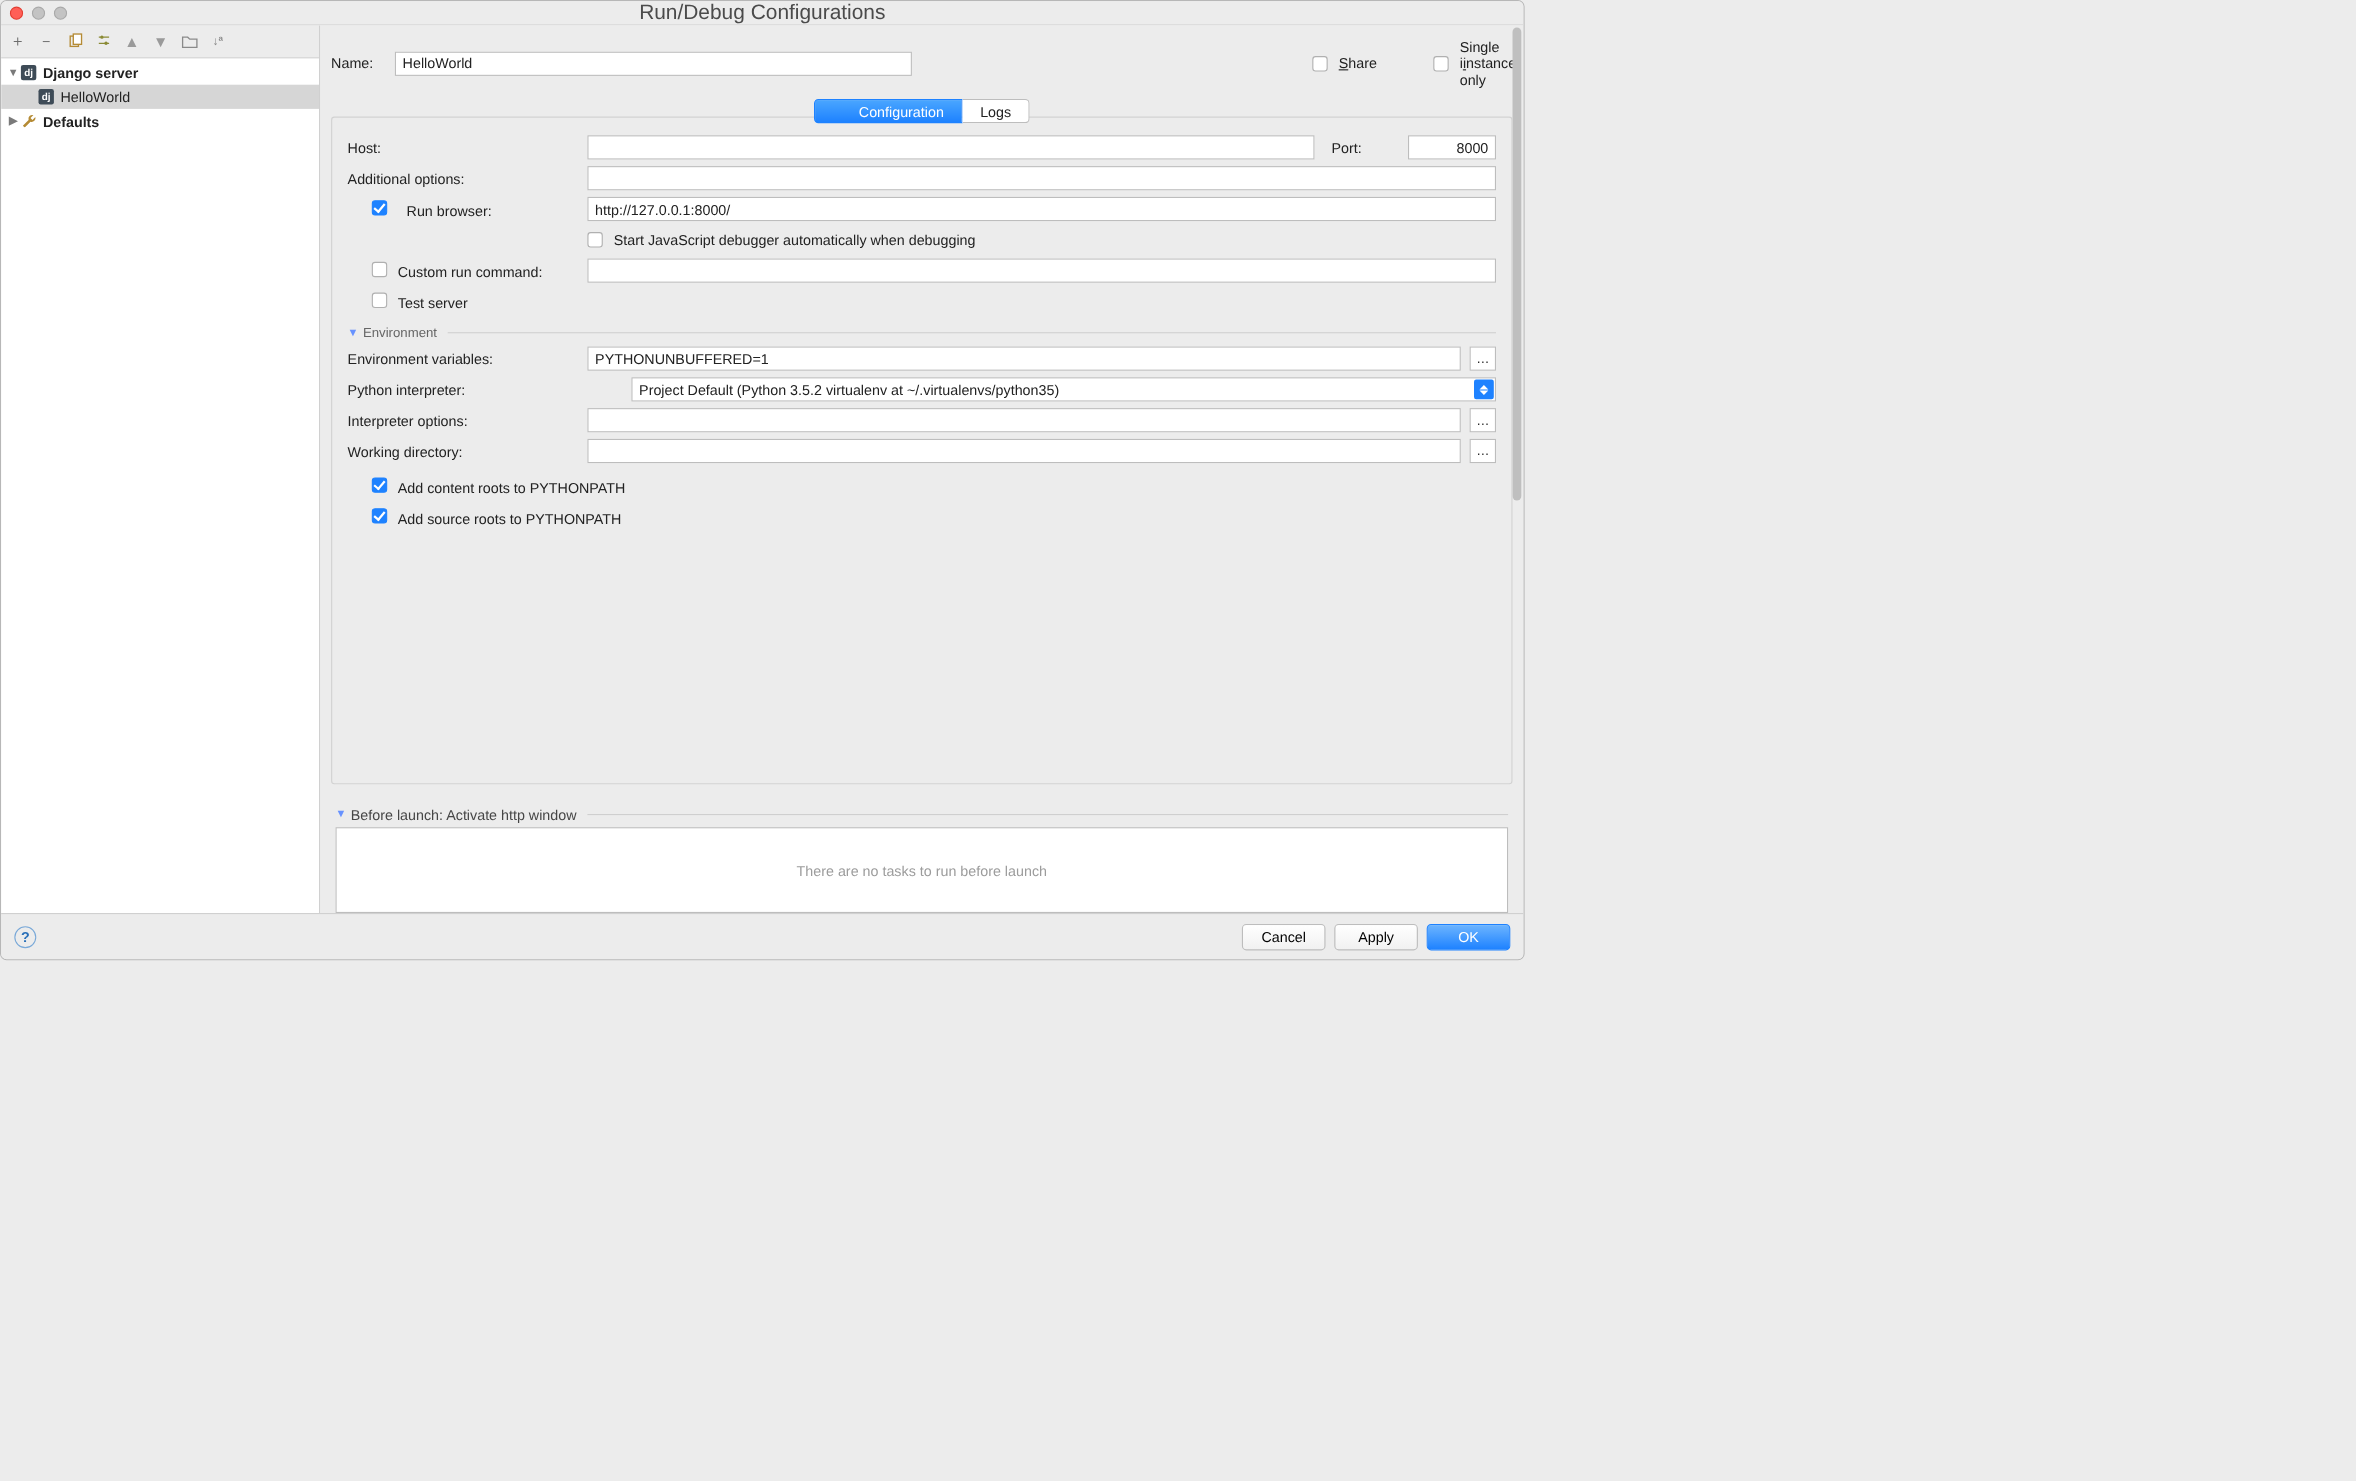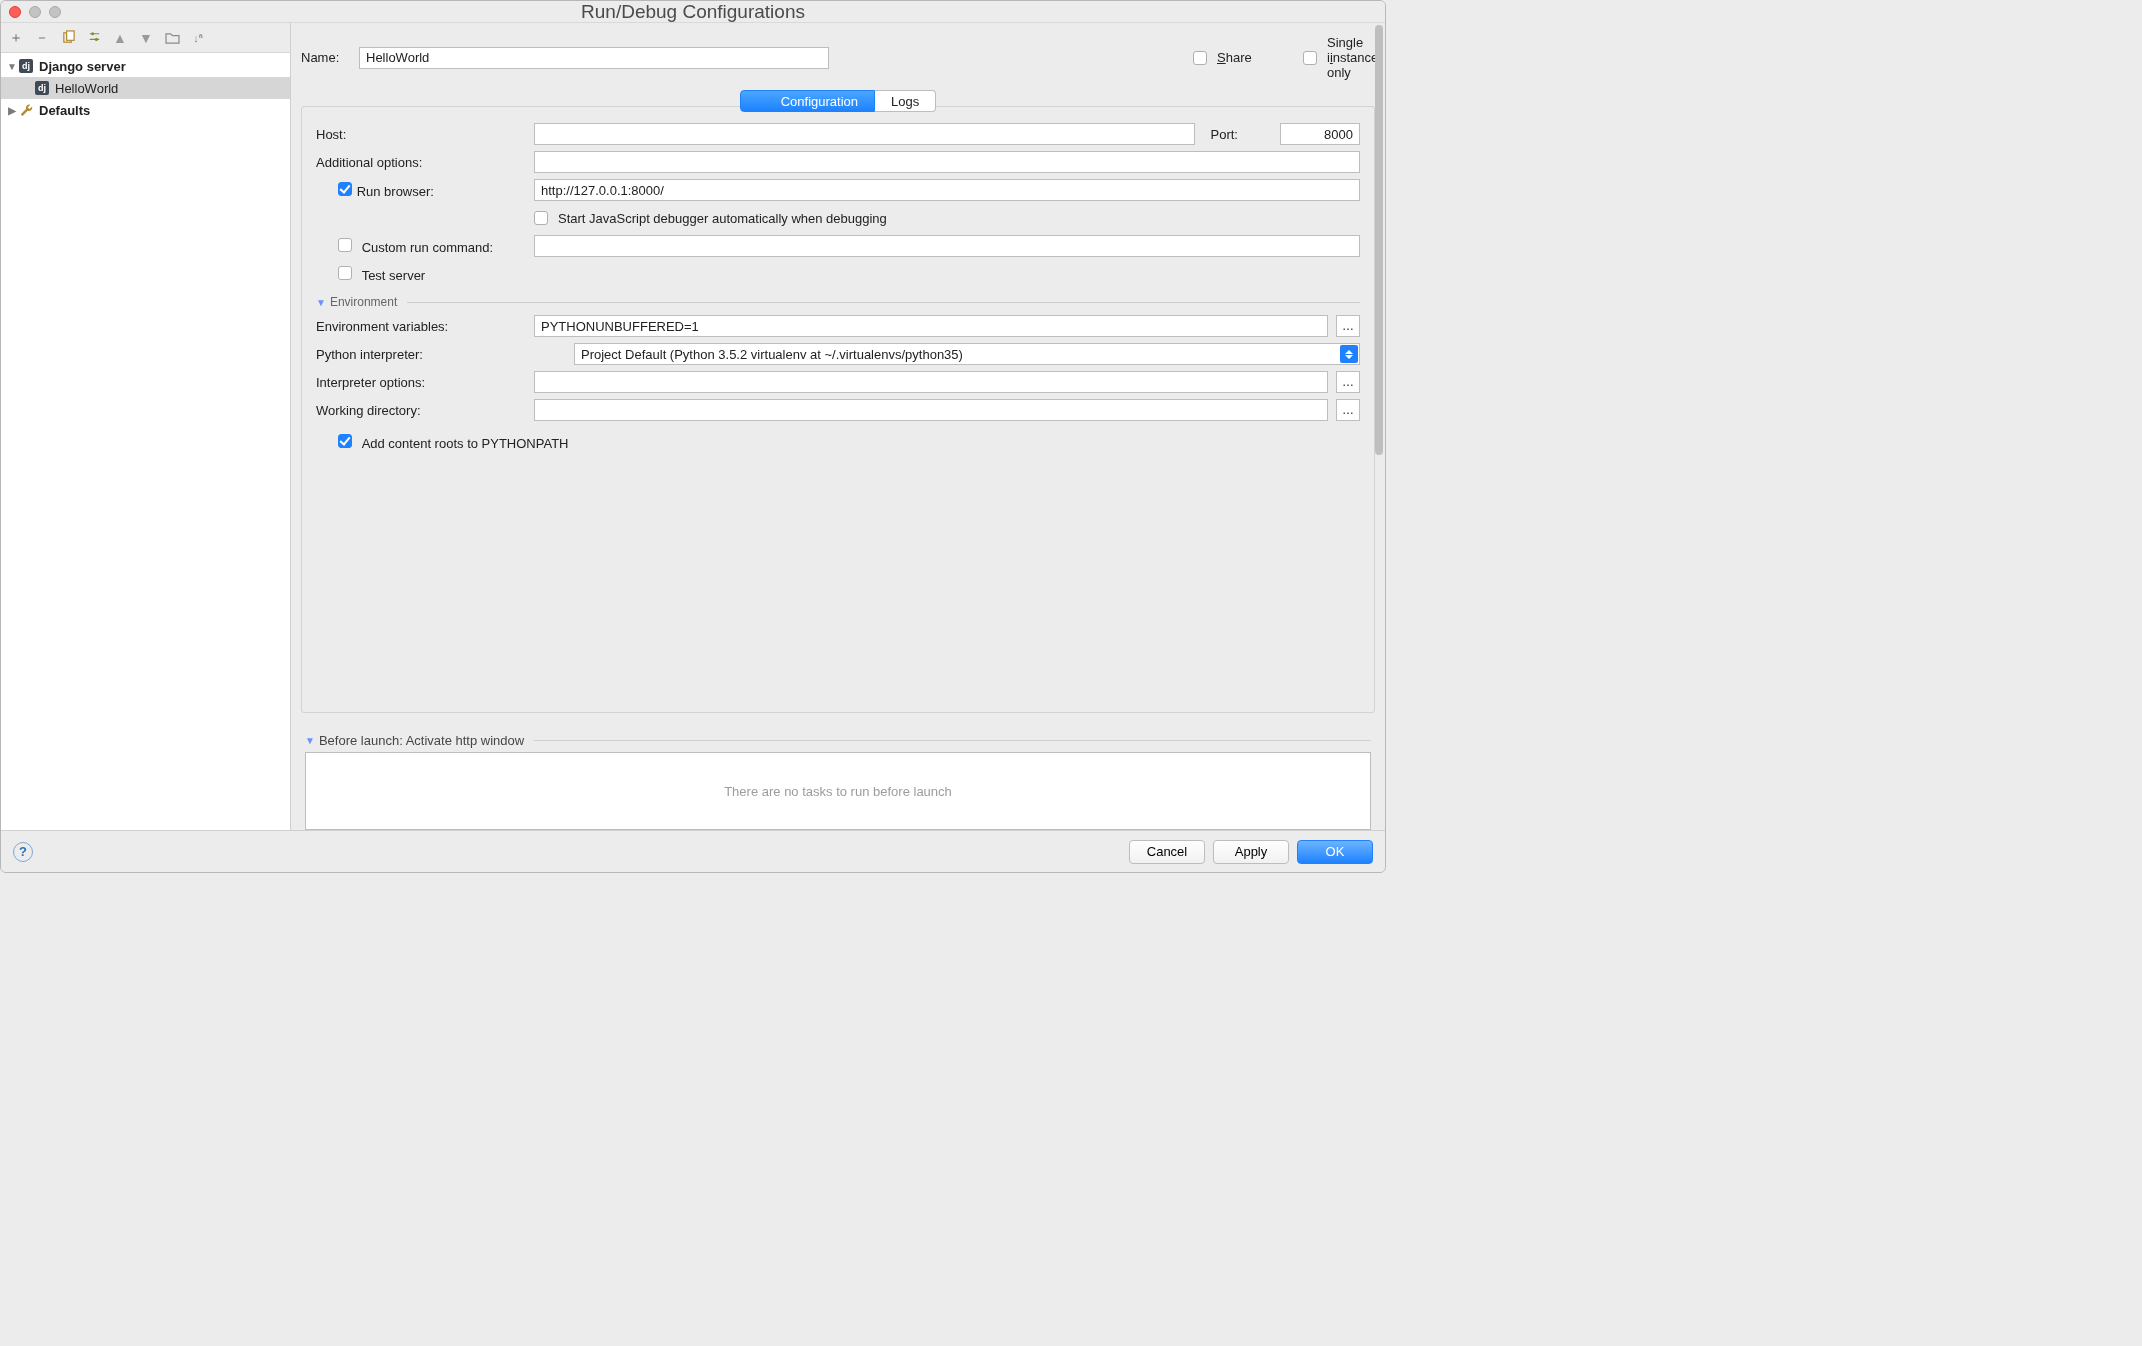--- a/index.html
+++ b/index.html
@@ -385,21 +385,21 @@
       </div>
 
       <div class="form-row">
         <span class="lbl">Additional options:</span>
         <input type="text" class="field" value="" style="">
       </div>
 
       <div class="form-row">
         <span class="lbl indent1">
           <input type="checkbox" class="chk" checked="" style="">
-          <span style="margin-left:1px">Run browser:</span>
+          <span style="margin-left:14px">Run browser:</span>
         </span>
         <input type="text" class="field" value="http://127.0.0.1:8000/" style="">
       </div>
 
       <div class="form-row">
         <span class="lbl"></span>
         <input type="checkbox" class="chk" style="">
         <span style="margin-left:2px">Start JavaScript debugger automatically when debugging</span>
       </div>
 
@@ -448,20 +448,26 @@
       <div class="form-row">
         <span class="lbl">Working directory:</span>
         <input type="text" class="field" value="" style="">
         <div class="btn-more">…</div>
       </div>
 
       <div class="form-row" style="margin-top:10px">
         <span class="lbl" style="padding-left:22px; width:auto;">
           <input type="checkbox" class="chk" checked="" style="">
           <span style="margin-left:6px">Add content roots to PYTHONPATH</span>
+        </span>
+      </div>
+      <div class="form-row">
+        <span class="lbl" style="padding-left:22px; width:auto;">
+          <input type="checkbox" class="chk" checked="" style="">
+          <span style="margin-left:6px">Add source roots to PYTHONPATH</span>
         </span>
       </div>
     </div>
 
     <div class="outer-section-header">
       <span class="caret">▼</span>
       <span>Before launch: Activate http window</span>
       <span class="line"></span>
     </div>
     <div class="tasks-box">

